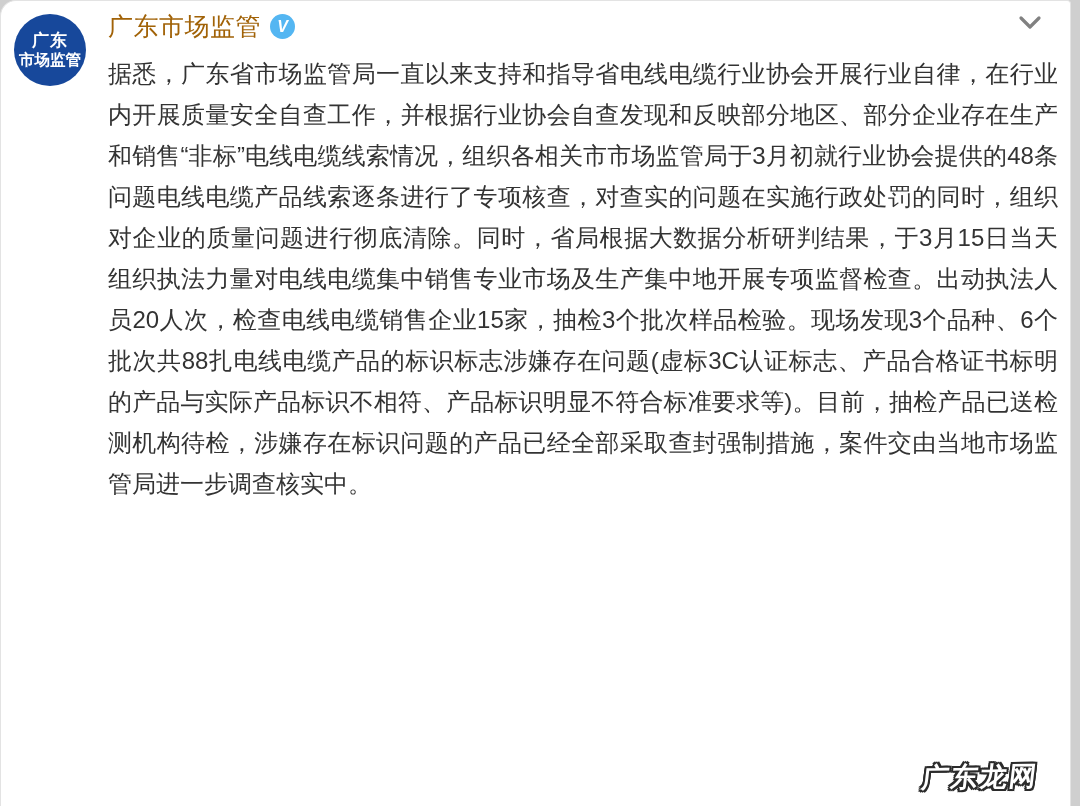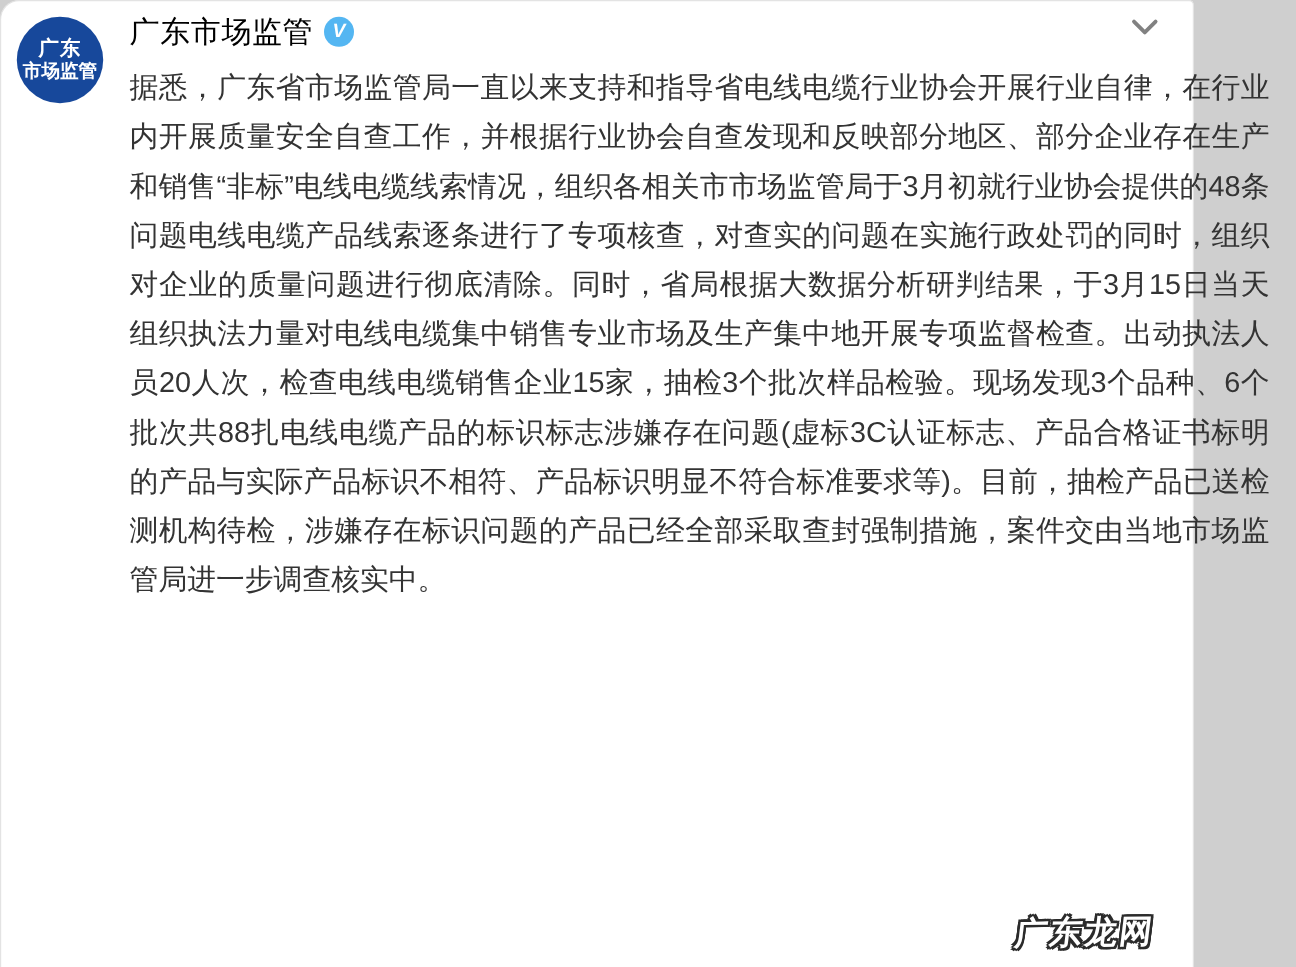--- a/index.html
+++ b/index.html
@@ -4,21 +4,21 @@
 <style>
   * { margin: 0; padding: 0; box-sizing: border-box; }
   html, body {
     width: 1080px; height: 806px;
     background: #cfcfcf;
     font-family: "Liberation Sans", "DejaVu Sans", sans-serif;
     overflow: hidden;
   }
   .card {
     position: relative;
-    width: 995px; height: 806px;
+    width: 1071px; height: 806px;
     background: #ffffff;
     border: 1px solid #e3e3e3;
     border-bottom: none;
     border-radius: 16px 4px 0 0;
   }
   .avatar {
     position: absolute; left: 13px; top: 13px;
     width: 72px; height: 72px;
     border-radius: 50%;
     background: #17489B;
@@ -26,21 +26,21 @@
     align-items: center; justify-content: center;
     cursor: pointer;
   }
   .avatar .l1 { color: #fff; font-size: 17px; font-weight: bold; line-height: 19px; letter-spacing: 1px; }
   .avatar .l2 { color: #fff; font-size: 15.5px; font-weight: bold; line-height: 19px; }
   .header-row {
     position: absolute; left: 107px; top: 9px;
     display: flex; align-items: center;
   }
   .username {
-    font-size: 25px; color: #000000;
+    font-size: 25px; color: #a16207;
     letter-spacing: 0.5px;
     cursor: pointer;
   }
   .v-badge {
     margin-left: 9px;
     width: 25px; height: 25px; border-radius: 50%;
     background: #54b6f2;
     color: #ffffff; font-size: 16px; font-weight: bold;
     display: flex; align-items: center; justify-content: center;
     font-style: italic;

